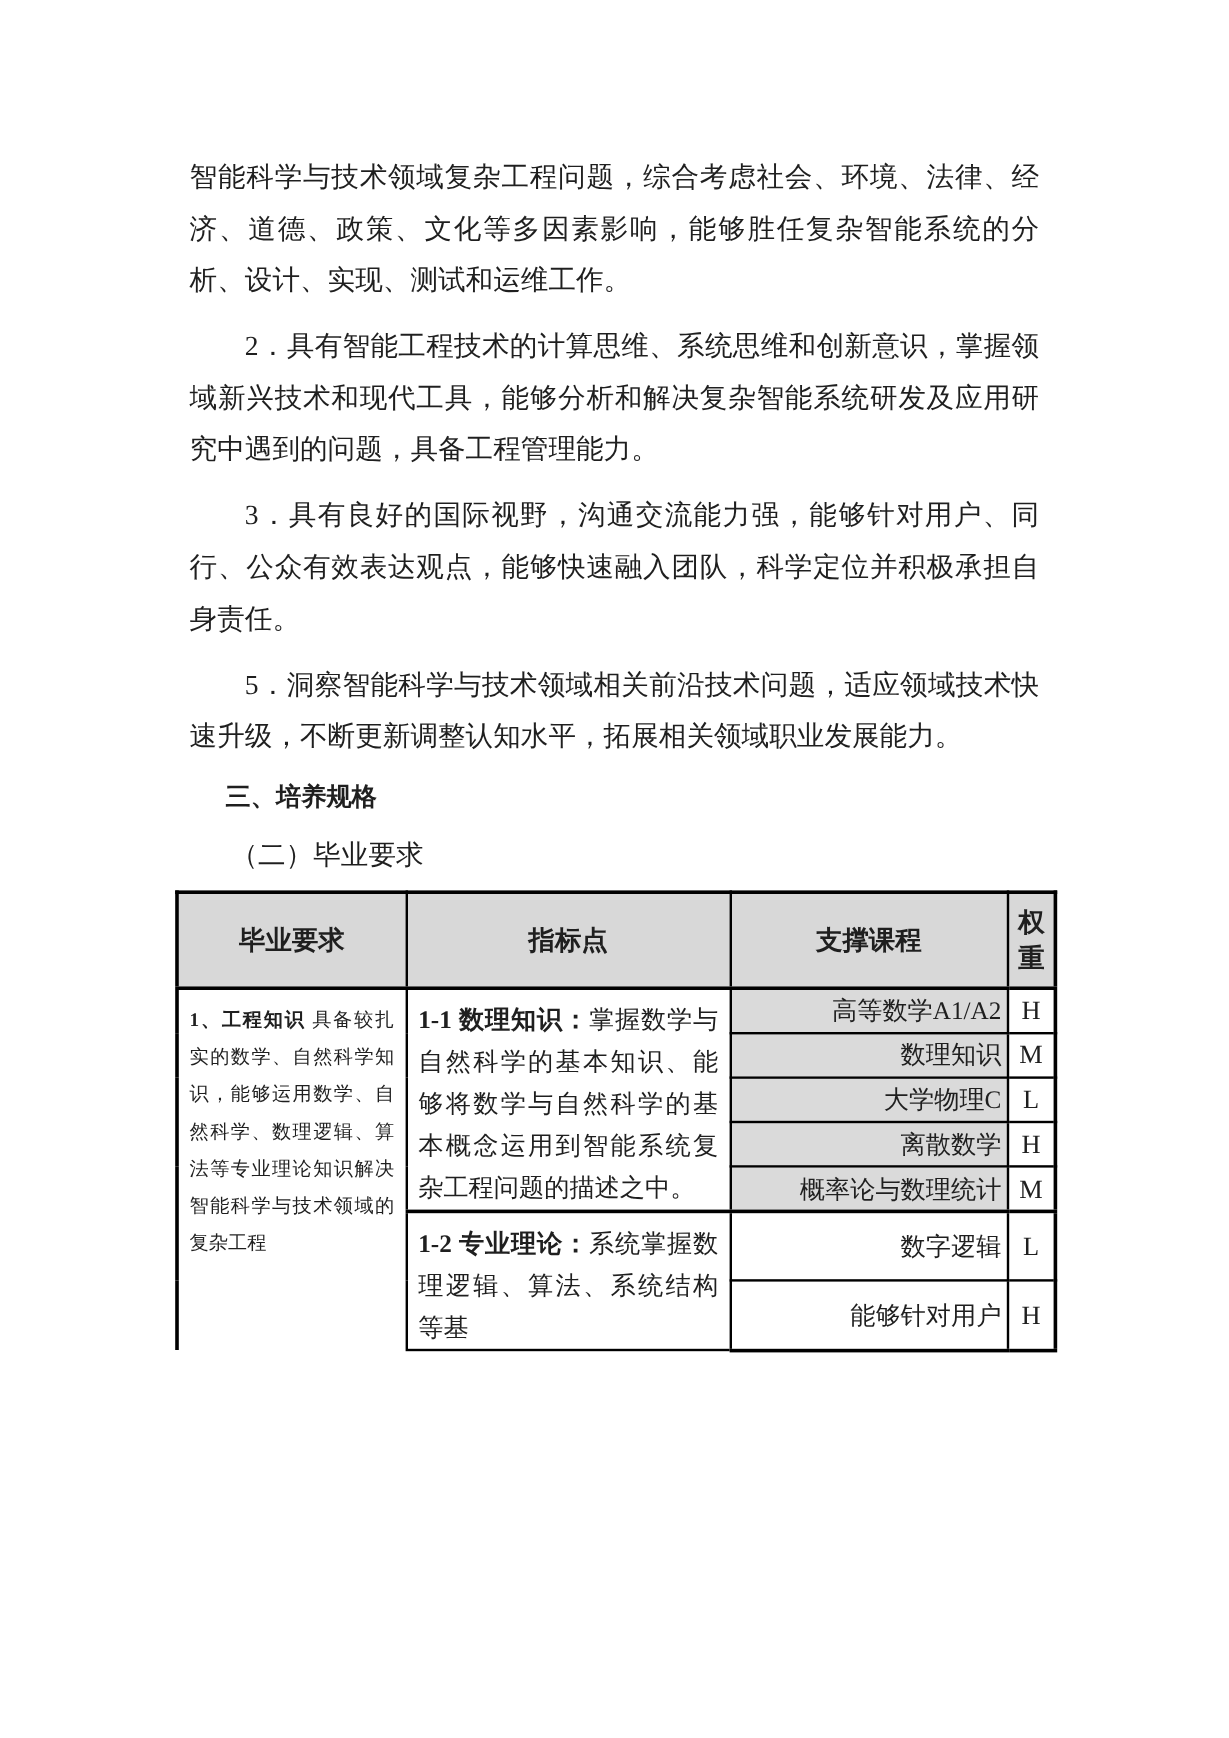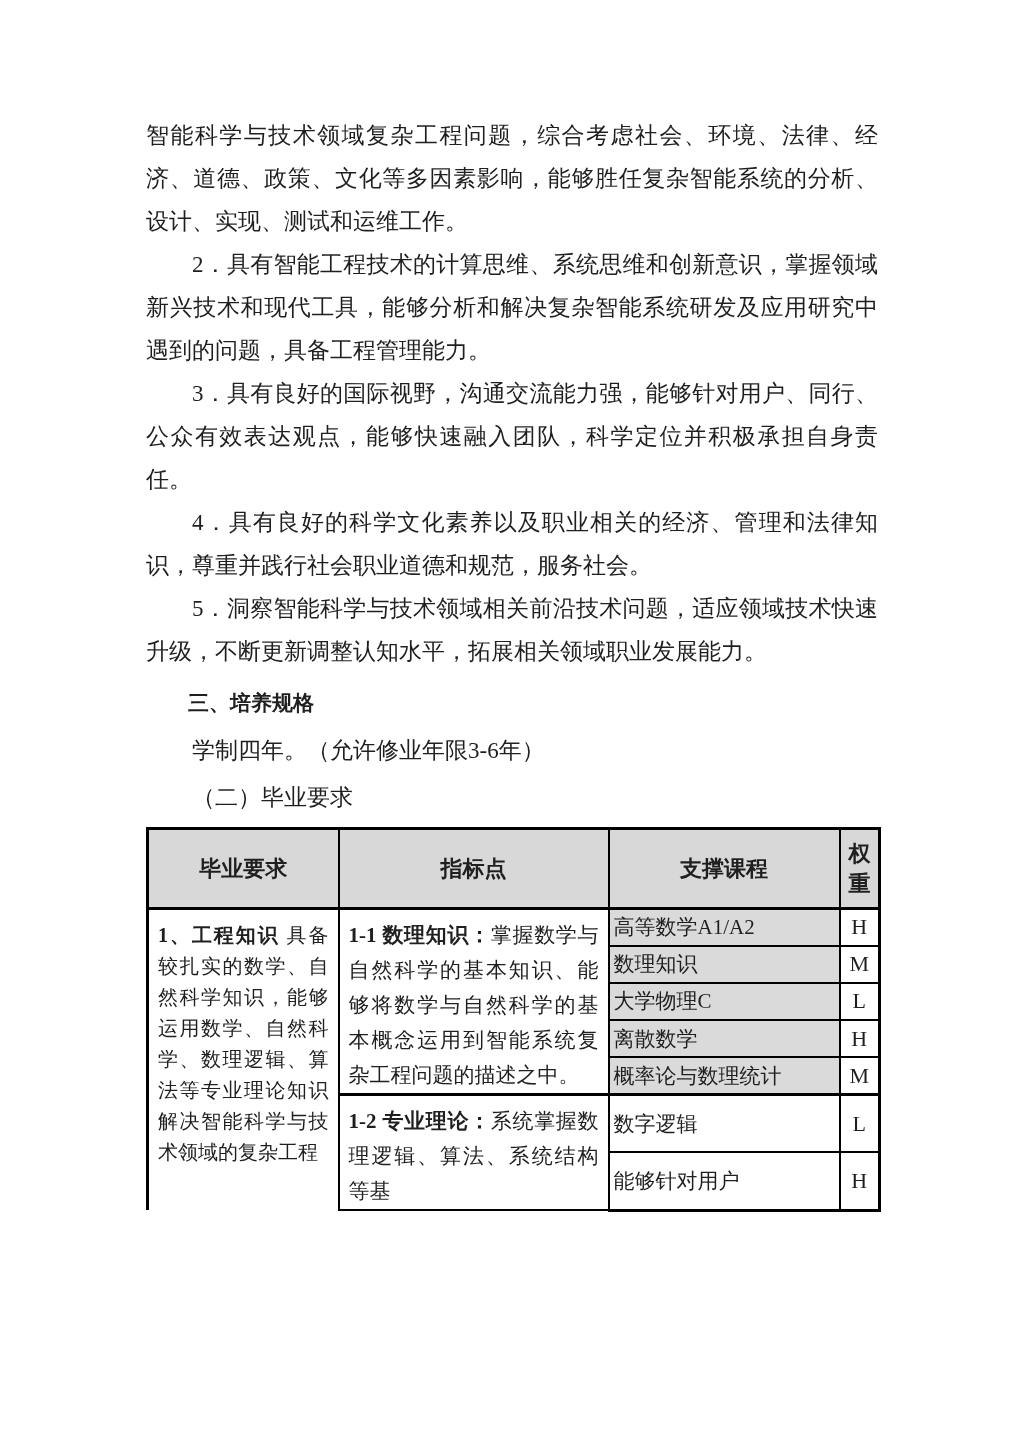--- a/index.html
+++ b/index.html
@@ -22,21 +22,21 @@
     position:relative;
     width:1024px;height:1448px;
   }
   .content{
     position:absolute;
     left:146px;top:0;
     width:732px;
     padding-top:114px;
   }
   .para{
-    margin:0;
+    margin:12px;
     font-size:23px;
     line-height:43px;
     text-align:justify;
     text-justify:inter-ideograph;
   }
   .para.indent{text-indent:2em;}
   .heading{
     margin:12px 0 8px;
     font-family:"Liberation Sans","DejaVu Sans",sans-serif;
     font-weight:bold;
@@ -74,34 +74,34 @@
     padding:0 4px;
   }
   .grad-table th.weight-head{
     word-break:break-all;
     line-height:30px;
     padding:0 8px;
   }
   td.req-cell{
     vertical-align:top;
     padding:10px 9px 0 9px;
-    font-size:20px;
+    font-size:16px;
     line-height:31px;
     text-align:justify;
     border-bottom:none;
   }
   td.ind-cell{
     vertical-align:top;
     padding:8px 9px 0 9px;
     font-size:21px;
     line-height:35px;
     text-align:justify;
   }
   td.course-cell{
-    text-align:left;
+    text-align:right;
     font-size:21px;
     height:34px;
     padding:0 4px;
     white-space:nowrap;
   }
   td.course-cell.shaded{background:var(--shaded-bg);}
   td.weight-cell{
     text-align:center;
     font-size:22px;
     height:34px;
@@ -112,26 +112,24 @@
 </style>
 </head>
 <body>
 
 <div class="page">
   <div class="content">
 
     <p class="para">智能科学与技术领域复杂工程问题，综合考虑社会、环境、法律、经济、道德、政策、文化等多因素影响，能够胜任复杂智能系统的分析、设计、实现、测试和运维工作。</p>
     <p class="para indent">2．具有智能工程技术的计算思维、系统思维和创新意识，掌握领域新兴技术和现代工具，能够分析和解决复杂智能系统研发及应用研究中遇到的问题，具备工程管理能力。</p>
     <p class="para indent">3．具有良好的国际视野，沟通交流能力强，能够针对用户、同行、公众有效表达观点，能够快速融入团队，科学定位并积极承担自身责任。</p>
-    <p class="para indent">4．具有良好的科学文化素养以及职业相关的经济、管理和法律知识，尊重并践行社会职业道德和规范，服务社会。</p>
     <p class="para indent">5．洞察智能科学与技术领域相关前沿技术问题，适应领域技术快速升级，不断更新调整认知水平，拓展相关领域职业发展能力。</p>
 
     <h2 class="heading">三、培养规格</h2>
 
-    <p class="para indent">学制四年。（允许修业年限3-6年）</p>
 
     <h3 class="subheading">（二）毕业要求</h3>
 
     <table class="grad-table">
       <colgroup>
         <col style="width:191px">
         <col style="width:270px">
         <col style="width:231px">
         <col style="width:40px">
       </colgroup>

